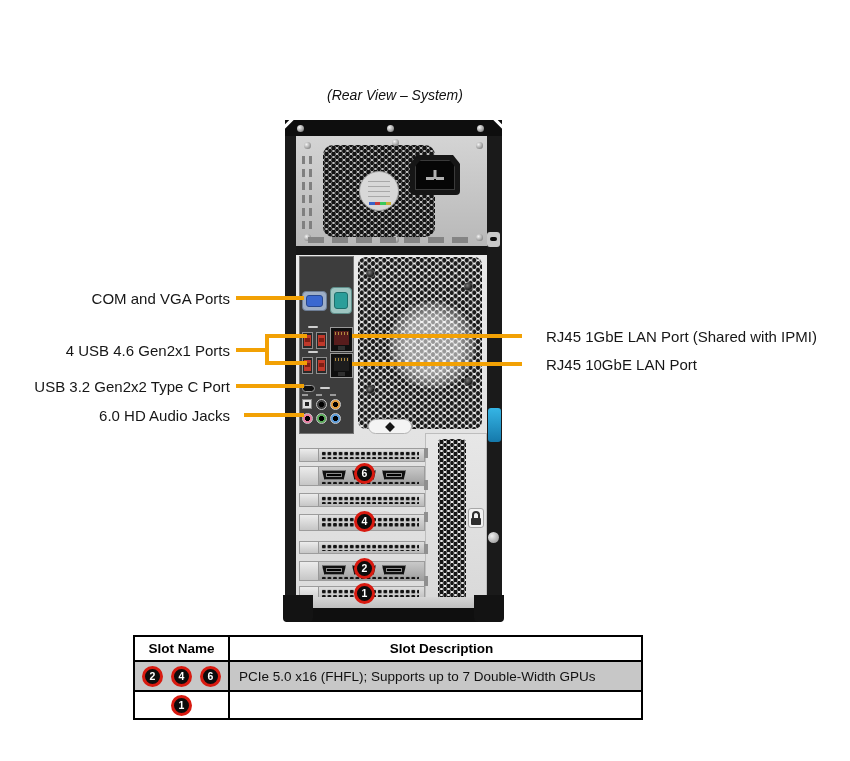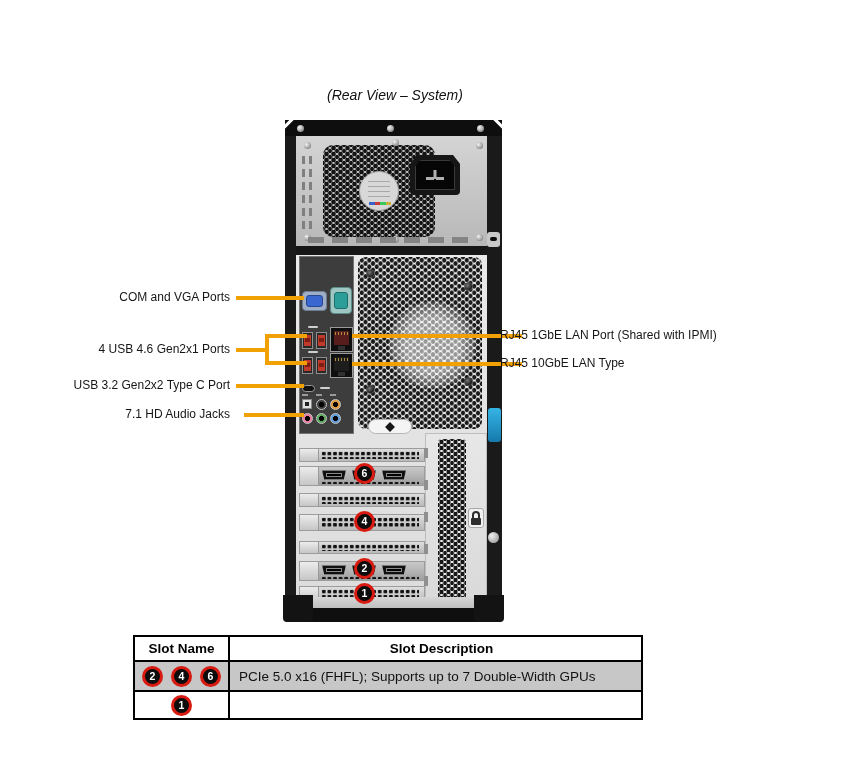--- a/index.html
+++ b/index.html
@@ -98,23 +98,23 @@
   .kensington{position:absolute;right:2px;top:112px;width:13px;height:15px;background:#c9c9c9;border-radius:3px;z-index:2;}
   .kensington::after{content:"";position:absolute;left:3px;top:5px;width:7px;height:4px;border-radius:2px;background:#0c0c0c;}
   .bottom-strip{position:absolute;left:11px;top:477px;width:191px;height:12px;background:linear-gradient(180deg,#d6d6d6,#bdbdbd);}
   .foot{position:absolute;width:30px;height:27px;top:475px;background:#131313;border-radius:0 0 4px 4px;z-index:3;}
   .foot.fl{left:-2px;} .foot.fr{right:-2px;}
   .bottom-bar{position:absolute;left:0;top:488px;width:217px;height:14px;background:#0f0f0f;border-radius:0 0 3px 3px;z-index:2;}
 
   
   .oline{position:absolute;height:4px;background:#F2A104;z-index:6;}
   .ovline{position:absolute;width:4px;background:#F2A104;z-index:6;}
-  .co-label{position:absolute;font-size:12px;color:#161616;z-index:6;white-space:nowrap;}
+  .co-label{position:absolute;font-size:15px;color:#161616;z-index:6;white-space:nowrap;}
   .co-left{left:0;width:230px;text-align:right;}
-  .co-right{left:500px;}
+  .co-right{left:546px;}
 
   
   .badge{width:15px;height:15px;border-radius:50%;background:#0c0c0c;border:3px solid #d81a10;color:#fff;font-size:10.5px;font-weight:bold;display:flex;align-items:center;justify-content:center;line-height:1;box-sizing:content-box;}
   .marker{position:absolute;left:58px;z-index:4;}
 
   
   .slot-table{position:absolute;left:133px;top:635px;width:510px;border:2px solid #000;box-sizing:border-box;background:#fff;}
   .t-row{display:flex;align-items:stretch;}
   .t-head{height:23px;border-radius:6px;}
   .t-r1{height:28px;background:#c7c7c7;border-top:2px solid #000;}
@@ -300,23 +300,23 @@
   <span class="oline" style="left:265px;top:334px;width:42px;"></span>
   <span class="oline" style="left:265px;top:361px;width:42px;"></span>
   <span class="oline" style="left:236px;top:384px;width:68px;"></span>
   <span class="oline" style="left:244px;top:413px;width:60px;"></span>
   <span class="oline" style="left:352px;top:334px;width:170px;"></span>
   <span class="oline" style="left:352px;top:362px;width:170px;"></span>
 
   <div class="co-label co-left" style="top:290px;">COM and VGA Ports</div>
   <div class="co-label co-left" style="top:342px;">4 USB 4.6 Gen2x1 Ports</div>
   <div class="co-label co-left" style="top:378px;">USB 3.2 Gen2x2 Type C Port</div>
-  <div class="co-label co-left" style="top:407px;">7.1 HD Audio Jacks</div>
+  <div class="co-label co-left" style="top:407px;">6.0 HD Audio Jacks</div>
   <div class="co-label co-right" style="top:328px;">RJ45 1GbE LAN Port (Shared with IPMI)</div>
-  <div class="co-label co-right" style="top:356px;">RJ45 10GbE LAN Type</div>
+  <div class="co-label co-right" style="top:356px;">RJ45 10GbE LAN Port</div>
 
   <div class="slot-table">
     <div class="t-row t-head">
       <div class="cell c1 th">Slot Name</div>
       <div class="cell c2 th">Slot Description</div>
     </div>
     <div class="t-row t-r1">
       <div class="cell c1">
         <span class="badge">2</span>
         <span class="badge">4</span>

